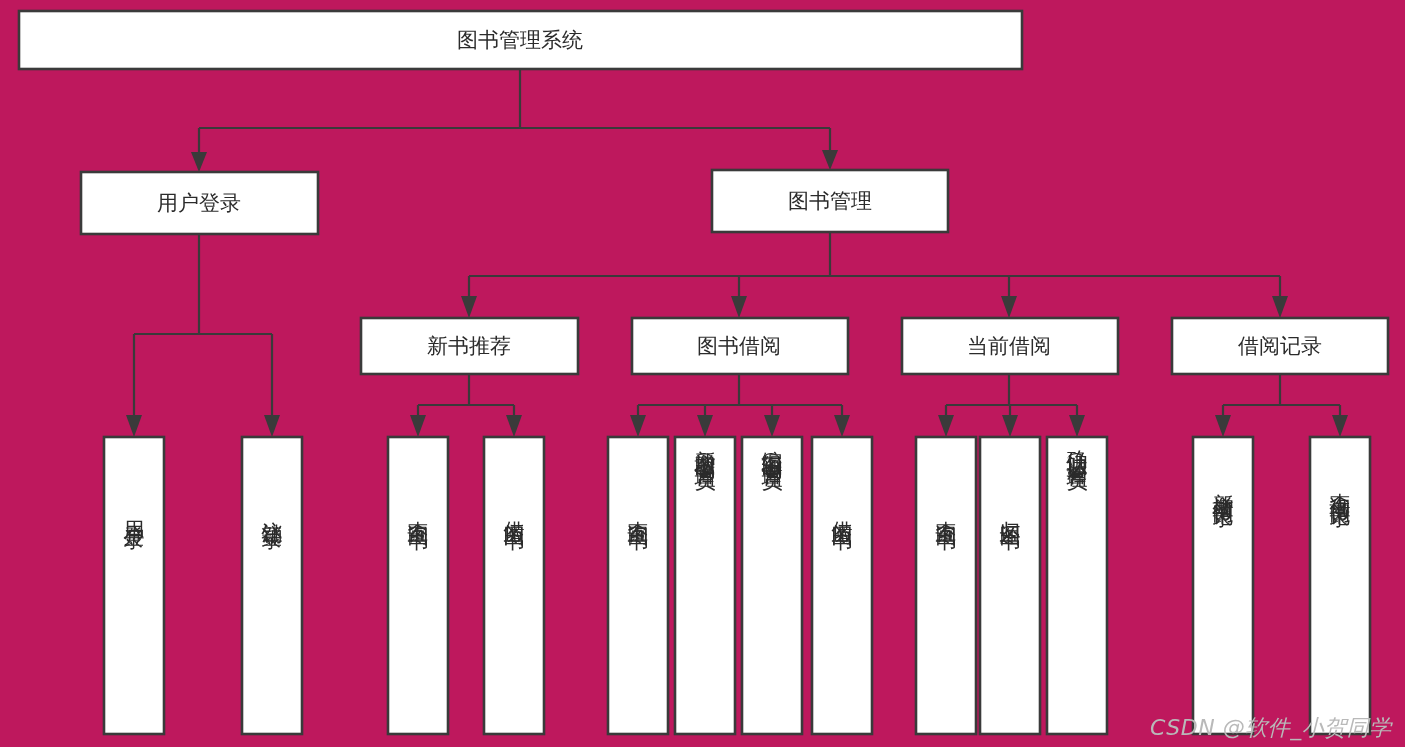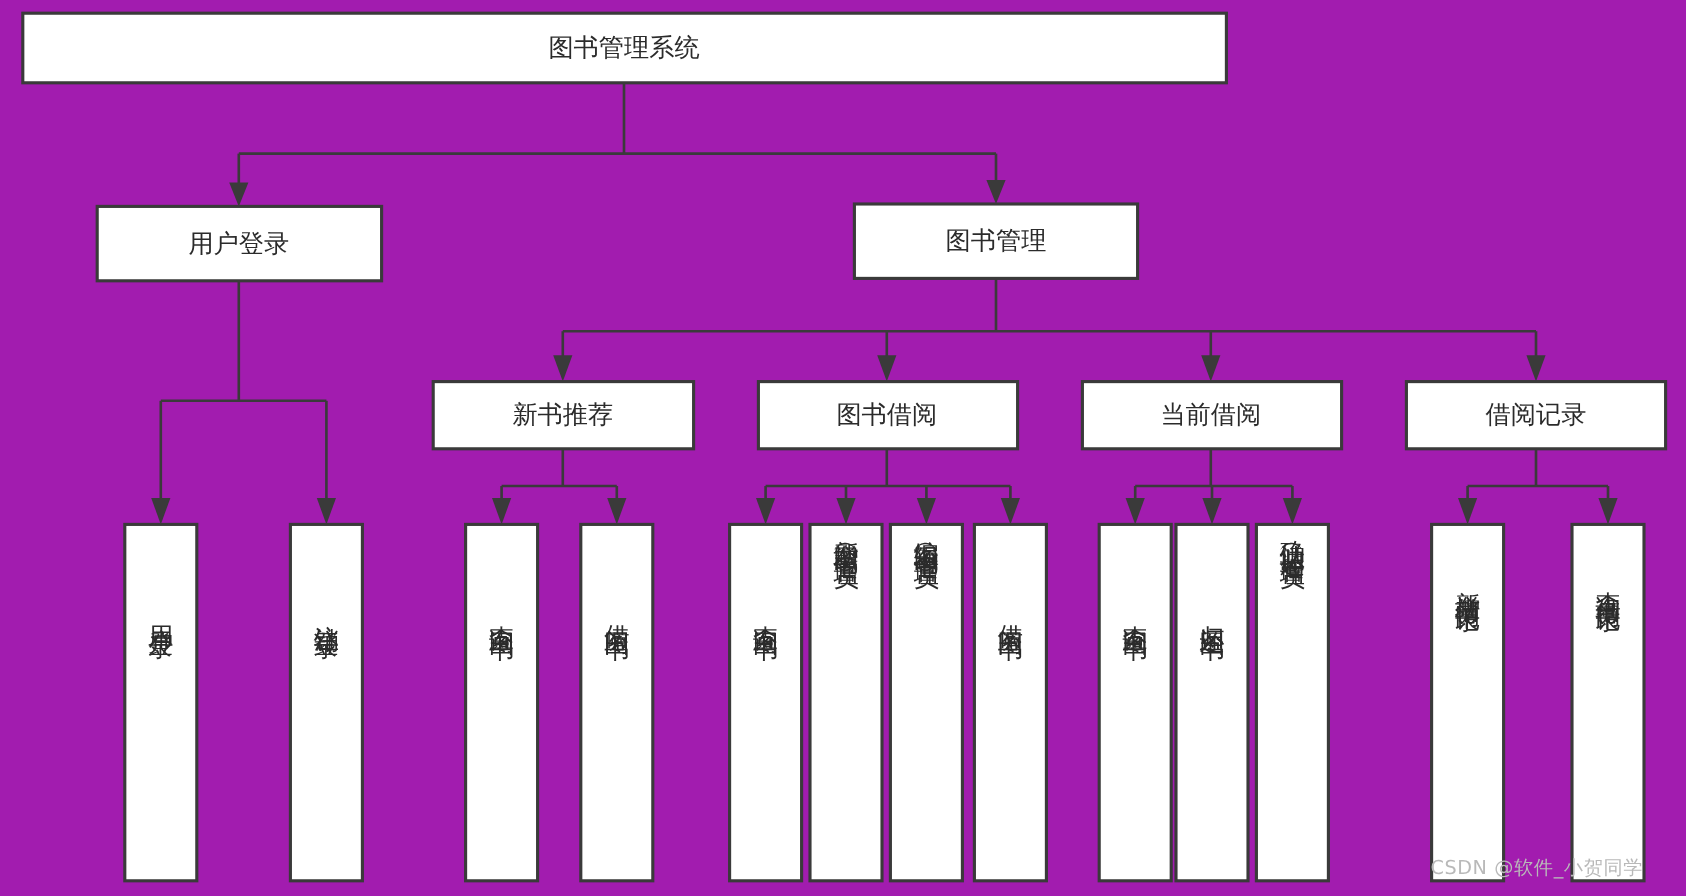--- a/index.html
+++ b/index.html
@@ -10,21 +10,21 @@
   body {
     width: 1405px;
     height: 747px;
     overflow: hidden;
     font-family: "DejaVu Sans", "Liberation Sans", sans-serif;
   }
   #diagram-root {
     position: relative;
     width: 1405px;
     height: 747px;
-    background: #a21caf;
+    background: #be185d;
   }
   svg.flow-canvas {
     position: absolute;
     left: 0;
     top: 0;
     width: 1405px;
     height: 747px;
   }
   .node-rect {
     fill: #ffffff;
@@ -52,26 +52,27 @@
     font-size: 21px;
     fill: #2b2b2b;
     writing-mode: vertical-rl;
     text-orientation: upright;
     letter-spacing: 3px;
     text-anchor: middle;
   }
   .watermark-text {
     position: absolute;
     font-family: "DejaVu Sans", "Liberation Sans", sans-serif;
-    font-size: 16px;
+    font-size: 22px;
     color: #b9b9b9;
     white-space: nowrap;
-    left: 1192px;
+    left: 1150px;
     top: 713px;
     letter-spacing: 0.5px;
+    font-style: italic;
   }
 </style>
 </head>
 <body>
 
 <div id="diagram-root">
 
   <svg class="flow-canvas" viewBox="0 0 1405 747" xmlns="http://www.w3.org/2000/svg">
 
     <g>

